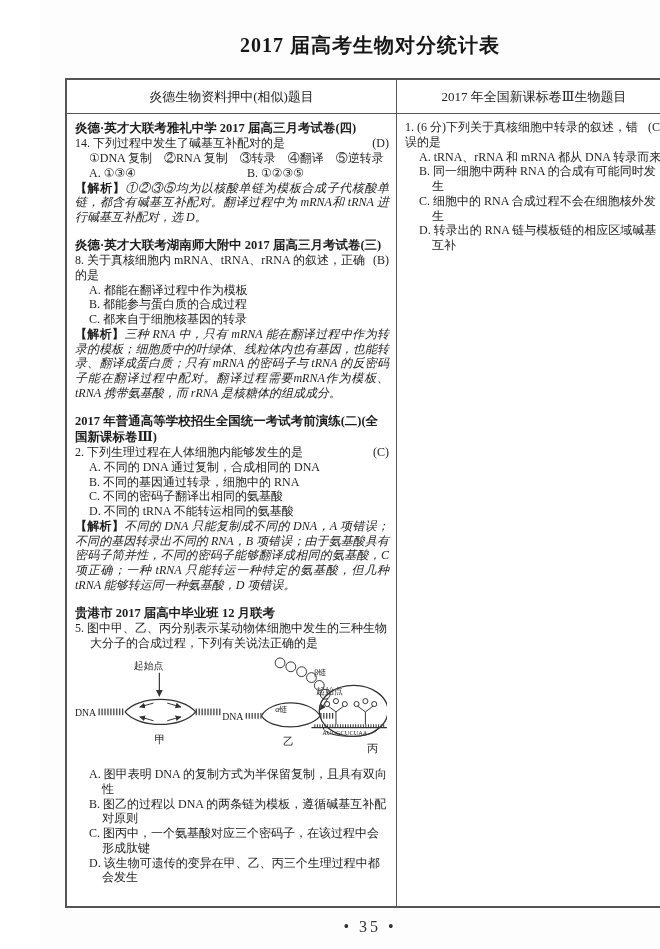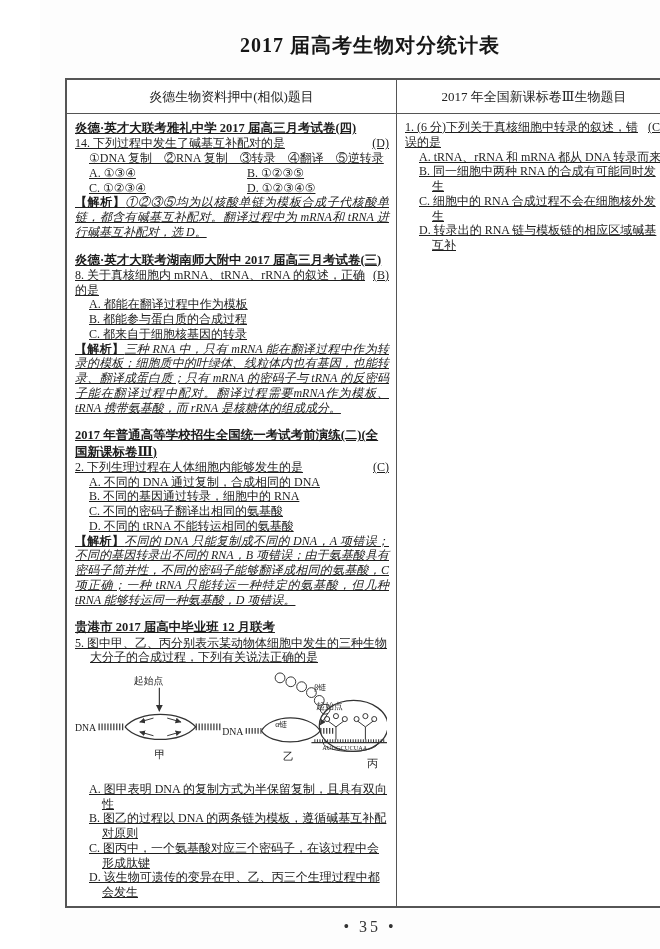--- a/index.html
+++ b/index.html
@@ -7,21 +7,21 @@
         font-family:"Liberation Serif","DejaVu Serif",serif;color:#1d1d1d;overflow:hidden;margin-left:40px;}
   .title{position:absolute;top:32px;left:0;width:100%;text-align:center;
          font-size:20px;font-weight:bold;margin:0;letter-spacing:1px;color:#161616;}
   .table{position:absolute;left:25px;top:78px;width:608px;height:830px;
          border:2px solid #555;box-sizing:border-box;display:flex;flex-direction:column;background:#fff;}
   .thead{display:flex;flex:0 0 33px;border-bottom:1px solid #555;}
   .th{display:flex;align-items:center;justify-content:center;font-size:13px;color:#222;}
   .th-left{width:330px;border-right:1px solid #555;box-sizing:border-box;}
   .th-right{flex:1;}
   .tbody{display:flex;flex:1;overflow:hidden;}
-  .col{font-size:12px;line-height:1.23;text-decoration:underline;}
+  .col{font-size:12px;line-height:1.23;}
   .col-left{width:330px;border-right:1px solid #555;box-sizing:border-box;padding:6px 7px 0 8px;}
   .col-right{flex:1;padding:6px 7px 0 8px;}
   .block{margin-bottom:12px;}
   .source{font-weight:bold;font-size:12.5px;line-height:1.3;}
   .qline{display:flex;justify-content:flex-end;}
   .qline .qt{flex:1;}
   .qline .ans{margin-left:4px;white-space:nowrap;}
   .q-hang{padding-left:15px;text-indent:-15px;}
   .items{padding-left:14px;}
   .optrow2{display:flex;padding-left:14px;}
@@ -55,24 +55,20 @@
         <section class="block">
           <div class="source">炎德·英才大联考雅礼中学 2017 届高三月考试卷(四)</div>
           <div class="qline">
             <span class="qt">14. 下列过程中发生了碱基互补配对的是</span>
             <span class="ans">(D)</span>
           </div>
           <div class="items">①DNA 复制　②RNA 复制　③转录　④翻译　⑤逆转录</div>
           <div class="optrow2">
             <span class="o1">A. ①③④</span>
             <span>B. ①②③⑤</span>
-          </div>
-          <div class="optrow2">
-            <span class="o1">C. ①②③④</span>
-            <span>D. ①②③④⑤</span>
           </div>
           <div class="analysis">
             <span class="alabel">【解析】</span><span class="atext">①②③⑤均为以核酸单链为模板合成子代核酸单链，都含有碱基互补配对。翻译过程中为 mRNA和 tRNA 进行碱基互补配对，选 D。</span>
           </div>
         </section>
 
         <section class="block">
           <div class="source">炎德·英才大联考湖南师大附中 2017 届高三月考试卷(三)</div>
           <div class="qline">
             <span class="qt">8. 关于真核细胞内 mRNA、tRNA、rRNA 的叙述，正确的是</span>

